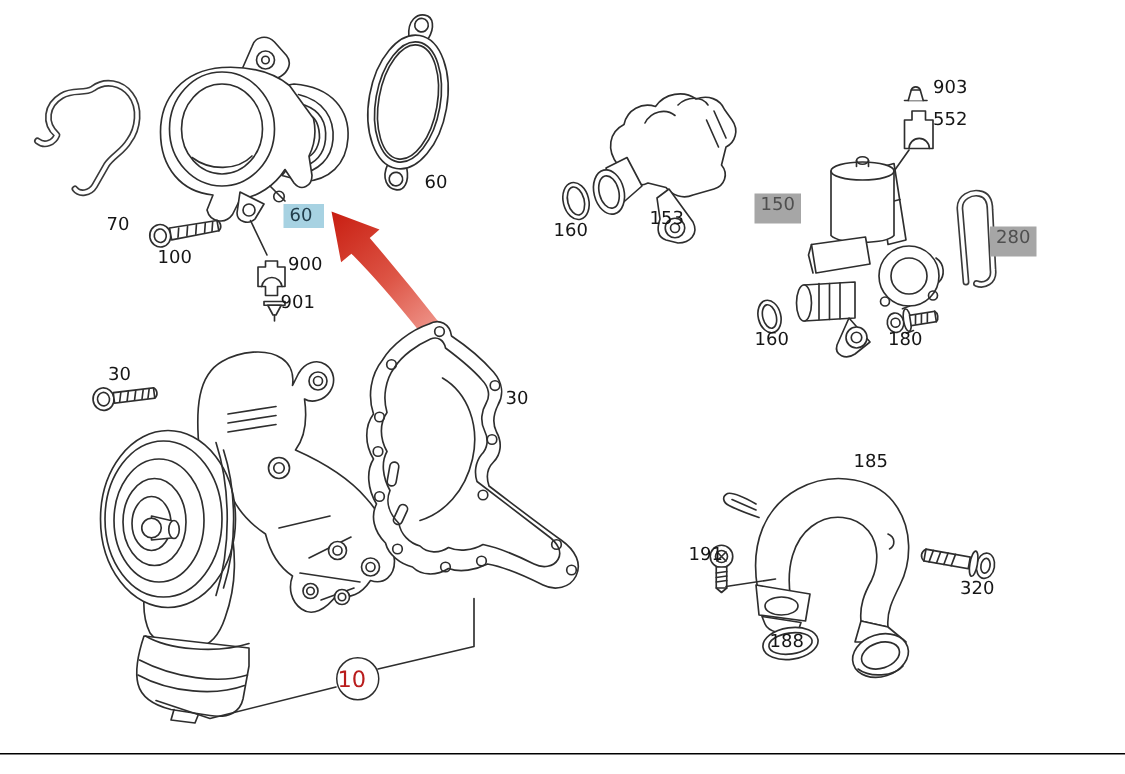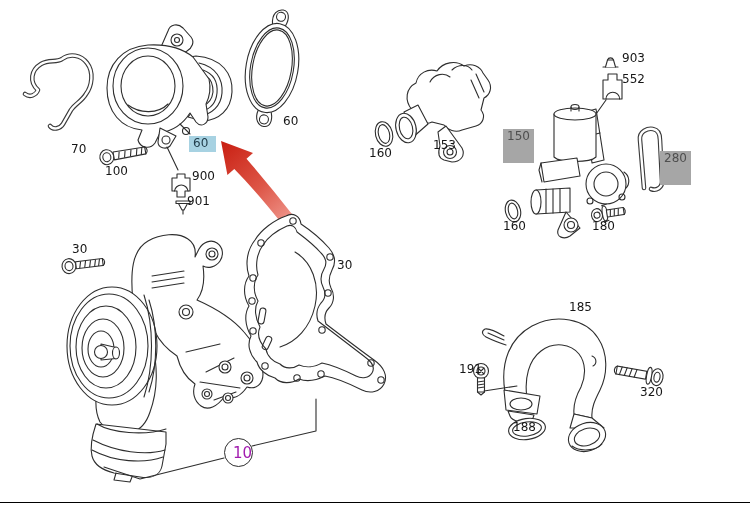--- a/index.html
+++ b/index.html
@@ -1,23 +1,23 @@
 <!DOCTYPE html>
 <html><head>
 <meta charset="utf-8">
 <style>
   html,body{margin:0;padding:0;background:#fff;}
   .canvas{position:relative;width:750px;height:516px;background:#ffffff;overflow:hidden;
           font-family:"DejaVu Sans",sans-serif;}
   .lbl{position:absolute;font-size:12px;line-height:1.1;color:#161616;white-space:nowrap;
        user-select:none;}
   .lbl.boxed-blue{background:#a7d2e2;color:#223e4c;padding:1px 8px 2px 4px;}
-  .lbl.boxed-gray{background:#a6a6a6;color:#4f4f4f;padding:1px 4px 20px 4px;}
+  .lbl.boxed-gray{background:#a6a6a6;color:#4f4f4f;padding:1px 4px 6px 4px;}
   .circle-ref{position:absolute;width:27px;height:27px;border:1.5px solid #2e2e2e;border-radius:50%;
-       display:flex;align-items:center;justify-content:flex-end;font-size:15px;color:#a21caf;background:#fff;}
+       display:flex;align-items:center;justify-content:flex-start;font-size:15px;color:#b91c1c;background:#fff;}
   .rule{position:absolute;left:0;top:502px;width:750px;height:0;border-top:1.7px solid #000;}
   .ln{fill:none;stroke:#2e2e2e;stroke-width:1.1;stroke-linecap:round;stroke-linejoin:round;}
   .wf{fill:#ffffff;stroke:#2e2e2e;stroke-width:1.1;stroke-linecap:round;stroke-linejoin:round;}
   .tube-o{fill:none;stroke:#3a3a3a;stroke-width:4.6;stroke-linecap:round;stroke-linejoin:round;}
   .tube-i{fill:none;stroke:#ffffff;stroke-width:2.4;stroke-linecap:round;stroke-linejoin:round;}
 </style>
 </head>
 <body>
 
 <div class="canvas">

